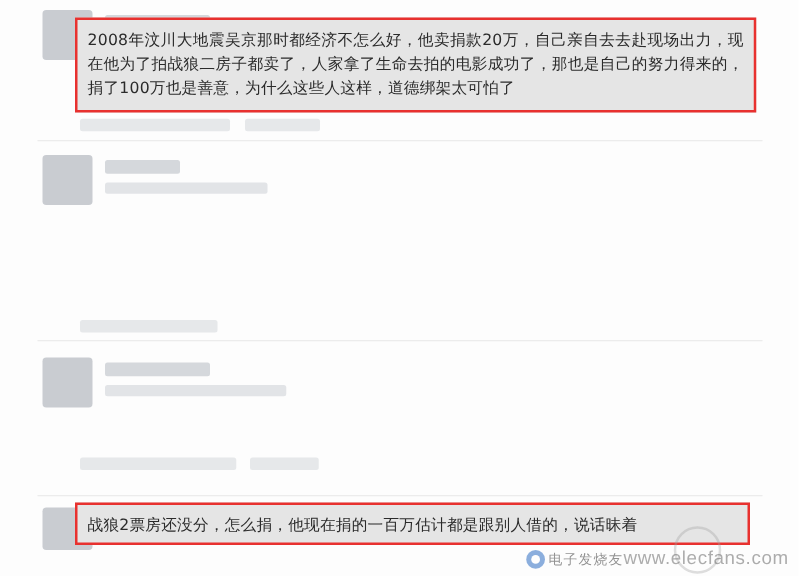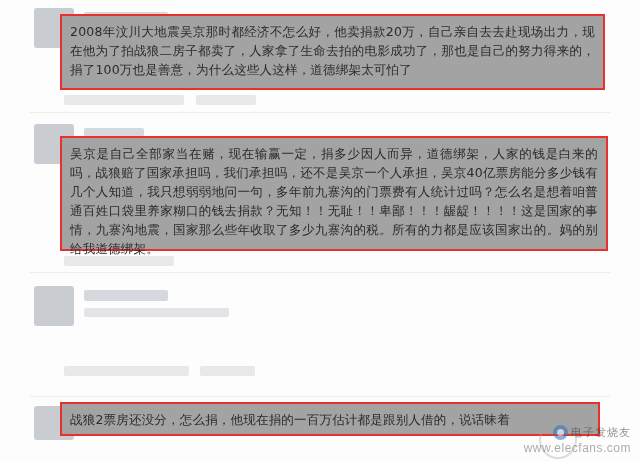--- a/index.html
+++ b/index.html
@@ -49,21 +49,21 @@
     left: 84px;
     height: 9px;
     background: #e2e4e7;
     border-radius: 2px;
   }
   .body-box {
     position: absolute;
     left: 60px;
     box-sizing: border-box;
     border: 2px solid #e8312f;
-    background: #a3a3a3;
+    background: #e5e5e5;
     padding: 6px 8px 16px 8px;
   }
   .body-text {
     font-size: 12.5px;
     line-height: 19px;
     color: #2b2b2b;
     letter-spacing: 0.2px;
     text-align: justify;
     word-break: break-all;
     font-family: "DejaVu Sans", "Liberation Sans", sans-serif;
@@ -81,21 +81,21 @@
     height: 10px;
     background: #e6e8ea;
     border-radius: 2px;
   }
   
   .watermark {
     position: absolute;
     right: 8px;
     bottom: 6px;
     display: flex;
-    flex-direction: column;
+    flex-direction: row;
     align-items: flex-end;
     opacity: 0.55;
     pointer-events: none;
   }
   .wm-top {
     display: flex;
     align-items: center;
     gap: 3px;
   }
   .wm-logo {
@@ -115,21 +115,21 @@
     border-radius: 50%;
     background: #ffffff;
   }
   .wm-cn {
     font-size: 11px;
     color: #3a3a3a;
     letter-spacing: 1px;
     font-family: "DejaVu Sans", "Liberation Sans", sans-serif;
   }
   .wm-url {
-    font-size: 12px;
+    font-size: 15px;
     color: #6b6b6b;
     letter-spacing: 0.5px;
     margin-top: 1px;
   }
   .wm-circle {
     position: absolute;
     right: 62px;
     bottom: 2px;
     width: 34px;
     height: 34px;
@@ -152,23 +152,20 @@
     </div>
     <div class="ghost" style="left:64px;top:95px;width:120px;"></div>
     <div class="ghost" style="left:196px;top:95px;width:60px;"></div>
   </div>
   <div class="divider" style="top:112px;"></div>
 
   <div class="comment" style="top:118px;height:152px;">
     <div class="avatar" style="top:6px;"></div>
     <div class="namebar tiny" style="top:10px;"></div>
     <div class="metabar" style="top:28px;width:130px;"></div>
-    <div class="body-box" style="top:18px;width:548px;height:115px;">
-      <div class="body-text">吴京是自己全部家当在赌，现在输赢一定，捐多少因人而异，道德绑架，人家的钱是白来的吗，战狼赔了国家承担吗，我们承担吗，还不是吴京一个人承担，吴京40亿票房能分多少钱有几个人知道，我只想弱弱地问一句，多年前九寨沟的门票费有人统计过吗？怎么名是想着咱普通百姓口袋里养家糊口的钱去捐款？无知！！无耻！！卑鄙！！！龌龊！！！！这是国家的事情，九寨沟地震，国家那么些年收取了多少九寨沟的税。所有的力都是应该国家出的。妈的别给我道德绑架。</div>
-    </div>
     <div class="ghost" style="left:64px;top:138px;width:110px;"></div>
   </div>
   <div class="divider" style="top:272px;"></div>
 
   <div class="comment" style="top:280px;height:110px;">
     <div class="avatar" style="top:6px;"></div>
     <div class="namebar short" style="top:10px;"></div>
     <div class="metabar" style="top:28px;width:145px;"></div>
     <div class="ghost" style="left:64px;top:86px;width:125px;"></div>
     <div class="ghost" style="left:200px;top:86px;width:55px;"></div>

